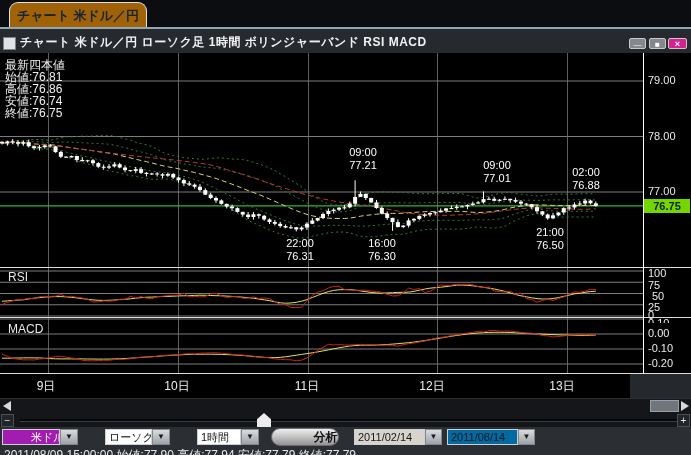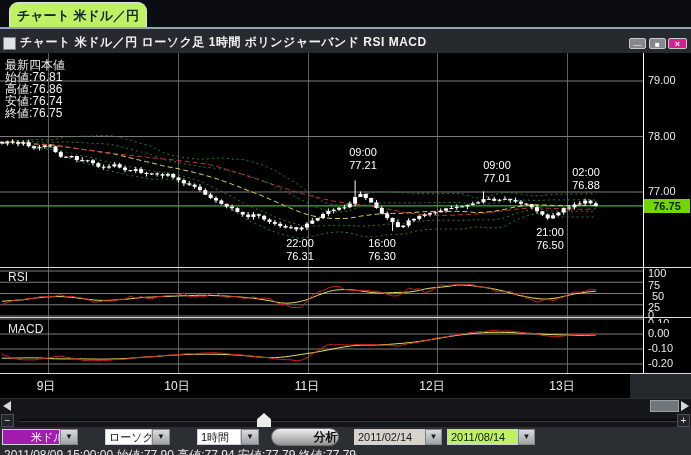--- a/index.html
+++ b/index.html
@@ -5,21 +5,21 @@
   html,body{margin:0;padding:0;}
   body{
     width:691px;height:455px;position:relative;overflow:hidden;
     background:#25282d;font-family:"Liberation Sans","DejaVu Sans",sans-serif;
     -webkit-font-smoothing:none;
   }
   .abs{position:absolute;}
   
   #tabbar{left:0;top:0;width:691px;height:27px;background:#0b0d10;}
   #tab-underline{left:0;top:27px;width:691px;height:2px;background:#8fa7b0;}
-  #chart-tab{left:9px;top:2px;width:136px;height:25px;background:#bef264;
+  #chart-tab{left:9px;top:2px;width:136px;height:25px;background:#a16207;
     border-radius:9px 9px 0 0;border:1px solid #d7e4e8;border-bottom:none;
     color:#15262e;font-size:13px;font-weight:bold;line-height:25px;text-align:center;}
   
   #titlebar{left:0;top:29px;width:691px;height:24px;background:#26292e;border-bottom:1px solid #000;}
   #title-icon{left:3px;top:37px;width:11px;height:11px;background:#dfe3e6;border:1px solid #7d8287;}
   #title-text{left:20px;top:34px;color:#f2f2f2;font-size:12px;font-weight:bold;letter-spacing:.5px;white-space:nowrap;}
   .winbtn{top:38px;width:17px;height:11px;border-radius:2px;color:#fff;font-size:8px;line-height:11px;
     text-align:center;border:1px solid #c9c9c9;box-sizing:border-box;cursor:default;}
   #btn-min{left:629px;background:#84888d;}
   #btn-max{left:649px;background:#84888d;}
@@ -62,21 +62,21 @@
   #pair-drop{left:60px;}
   #type-field{left:105px;width:47px;background:#fff;color:#111;}
   #type-drop{left:152px;}
   #tf-field{left:197px;width:44px;background:#fff;color:#111;}
   #tf-drop{left:241px;}
   #analysis-btn{position:absolute;left:271px;top:1px;width:68px;height:18px;border-radius:9px;
     background:linear-gradient(#efefef,#939393);border:1px solid #6d6d6d;box-sizing:border-box;
     color:#101010;font-size:12px;font-weight:bold;text-align:center;line-height:16px;padding-left:41px;}
   #date1-field{left:354px;width:71px;background:#d8d4cc;color:#15171a;}
   #date1-drop{left:425px;width:17px;}
-  #date2-field{left:447px;width:71px;background:#bef264;color:#15171a;}
+  #date2-field{left:447px;width:71px;background:#0369a1;color:#15171a;}
   #date2-drop{left:518px;width:17px;}
   #status{left:0;top:447px;width:691px;height:8px;background:#2b2f34;overflow:hidden;}
   #status-text{position:absolute;left:4px;top:0;color:#e8e8e8;font-size:12px;white-space:nowrap;}
 </style>
 </head>
 <body>
 
 <div id="tabbar" class="abs"></div>
 <div id="chart-tab" class="abs">チャート 米ドル／円</div>
 <div id="tab-underline" class="abs"></div>

